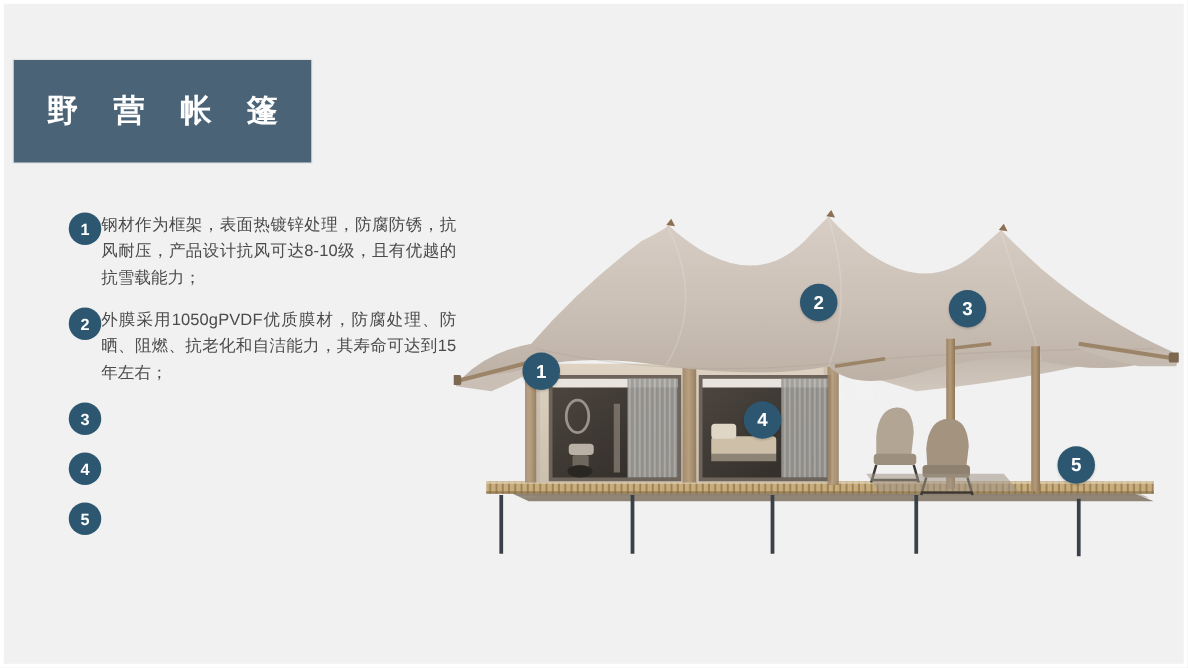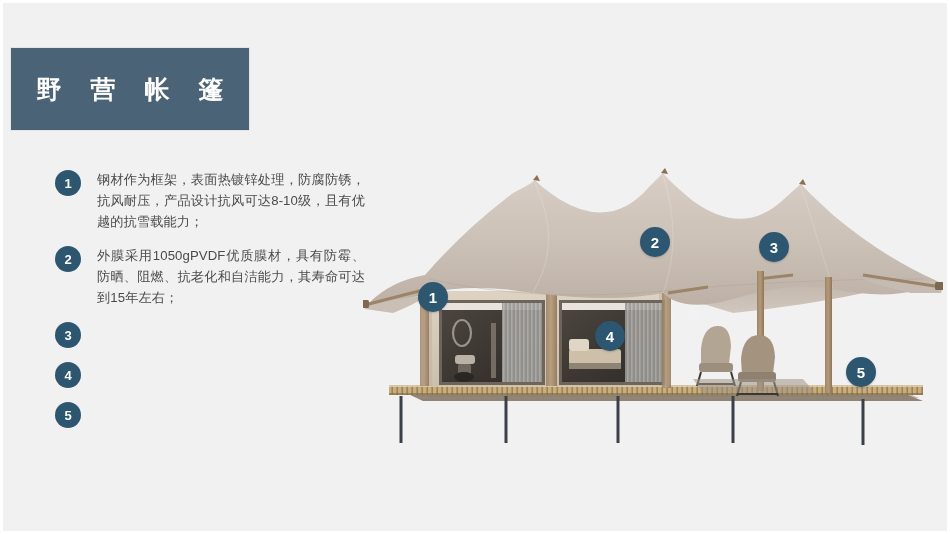--- a/index.html
+++ b/index.html
@@ -28,20 +28,21 @@
     position: absolute;
     left: 8px;
     top: 45px;
     width: 238px;
     height: 82px;
     background: #4a6377;
     box-shadow: 0 0 0 1px #e4e4e4;
     display: flex;
     align-items: center;
     justify-content: center;
+    font-family: Liberation Serif, serif;
   }
   #title-text {
     color: #ffffff;
     font-size: 25px;
     font-weight: bold;
     letter-spacing: 11px;
     text-indent: 11px;
     white-space: nowrap;
     line-height: 1;
   }
@@ -66,21 +67,20 @@
     background: #2d5770;
     color: #ffffff;
     font-size: 13px;
     font-weight: bold;
     display: flex;
     align-items: center;
     justify-content: center;
     margin-top: 1px;
   }
   .feature-text {
-    margin-left: 16px;
     color: #4b4b4b;
     font-size: 13.2px;
     line-height: 21px;
     text-align: justify;
     letter-spacing: 0.1px;
   }
 
   
   #tent-figure {
     position: absolute;
@@ -129,21 +129,21 @@
 
   <div id="feature-list">
 
     <div class="feature-item">
       <div class="feature-badge">1</div>
       <div class="feature-text">钢材作为框架，表面热镀锌处理，防腐防锈，抗风耐压，产品设计抗风可达8-10级，且有优越的抗雪载能力；</div>
     </div>
 
     <div class="feature-item">
       <div class="feature-badge">2</div>
-      <div class="feature-text">外膜采用1050gPVDF优质膜材，具有防霉、防晒、阻燃、抗老化和自洁能力，其寿命可达到15年左右；</div>
+      <div class="feature-text">外膜采用1050gPVDF优质膜材，防腐处理、防晒、阻燃、抗老化和自洁能力，其寿命可达到15年左右；</div>
     </div>
 
     <div class="feature-item">
       <div class="feature-badge">3</div>
     </div>
 
     <div class="feature-item">
       <div class="feature-badge">4</div>
     </div>
 

